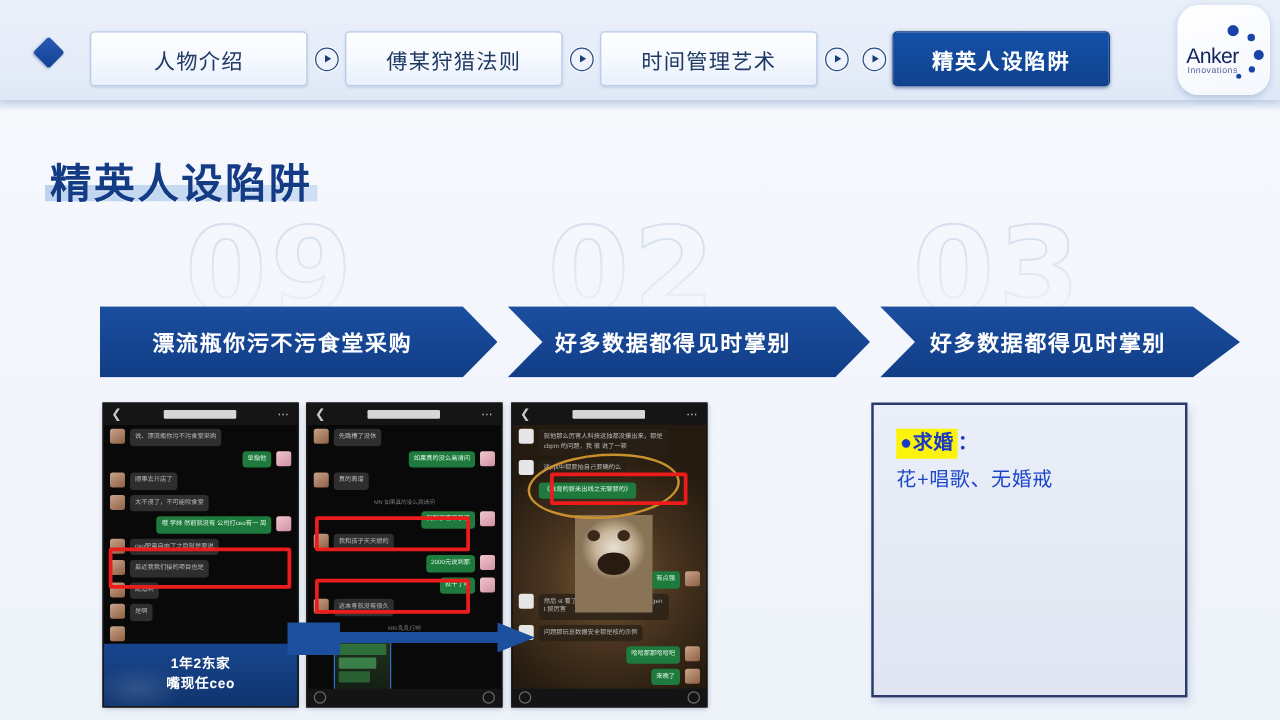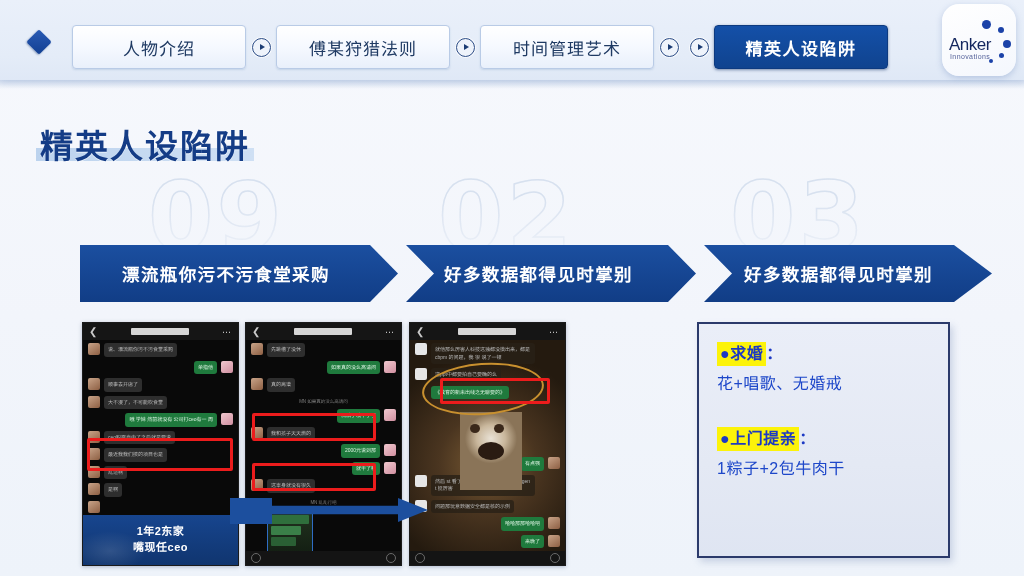--- a/index.html
+++ b/index.html
@@ -504,19 +504,15 @@
 
   <div class="blue-arrow tail"></div>
   <div class="blue-arrow"></div>
 
   <div class="notebox">
     <div>
       <span class="nb-head">●求婚</span><span class="nb-colon">：</span>
       <div class="nb-body">花+唱歌、无婚戒</div>
     </div>
     <div class="nb-gap"></div>
-    <div>
-      <span class="nb-head">●上门提亲</span><span class="nb-colon">：</span>
-      <div class="nb-body">1粽子+2包牛肉干</div>
-    </div>
   </div>
 
 </div>
 
 </body></html>

